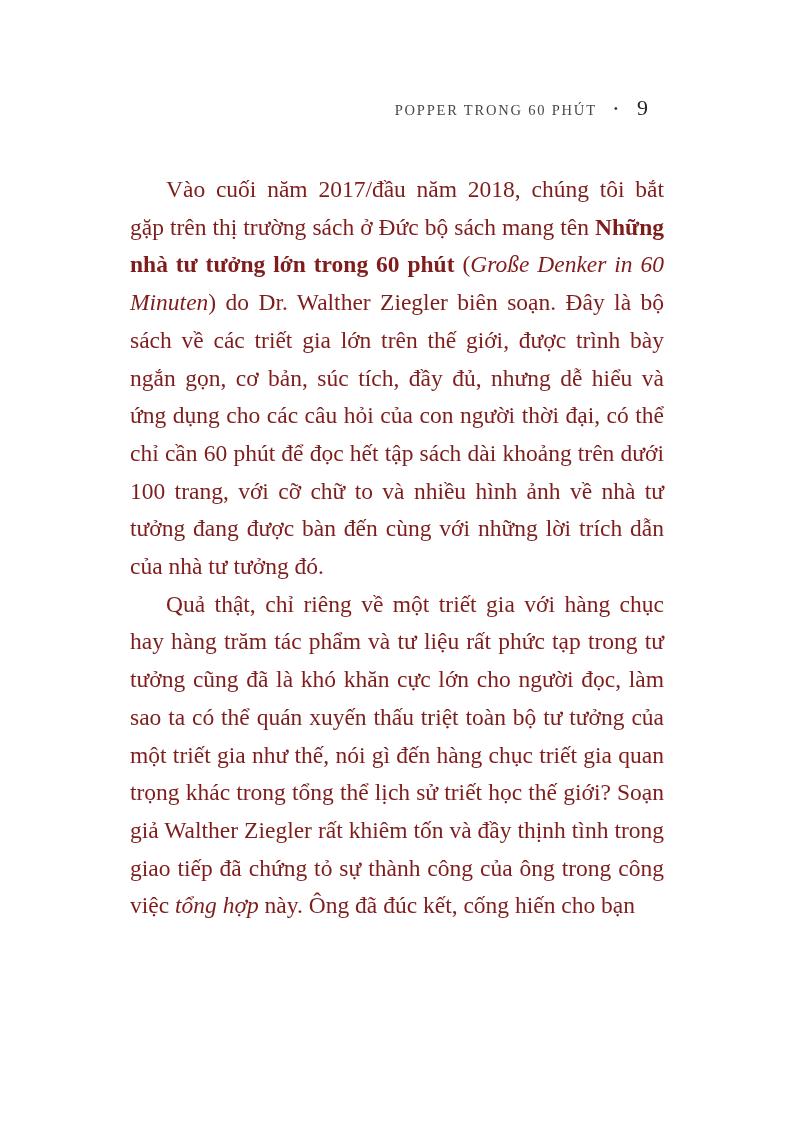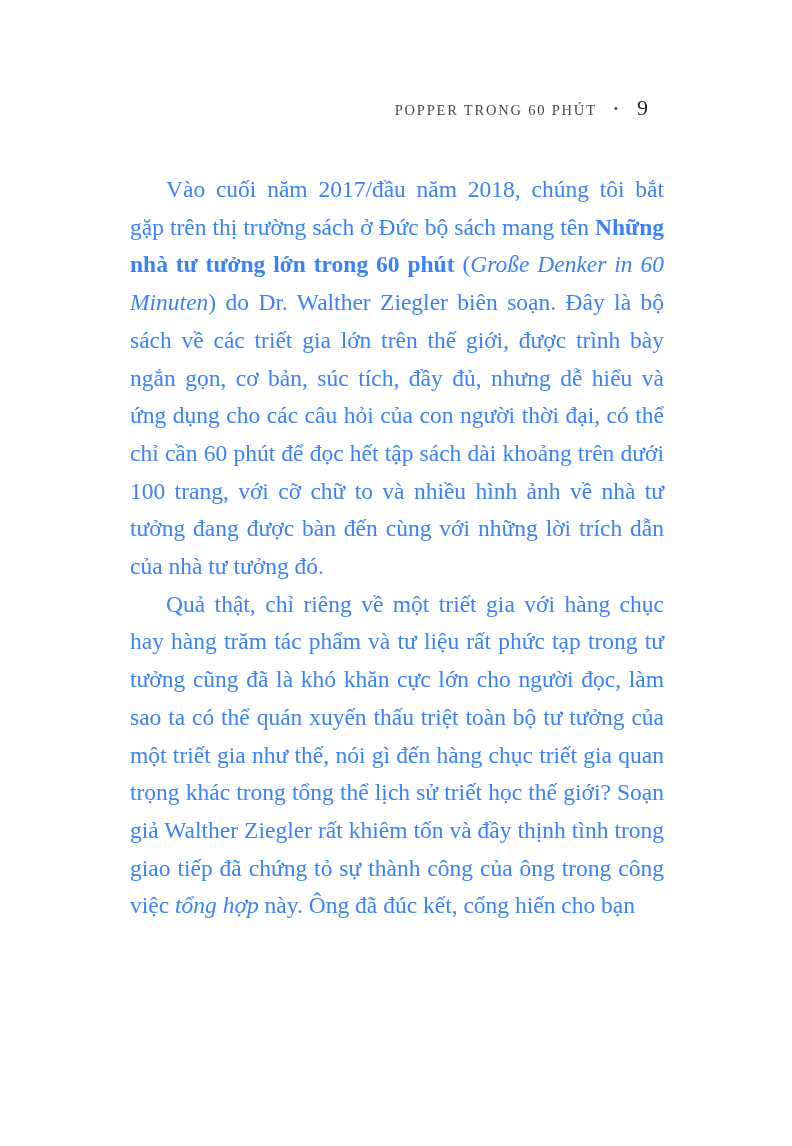--- a/index.html
+++ b/index.html
@@ -45,21 +45,21 @@
     color: #262626;
   }
   .page-body {
     position: absolute;
     left: 130px;
     top: 171px;
     width: 534px;
     text-align: justify;
     font-size: 23.5px;
     line-height: 37.7px;
-    color: #3b82f6;
+    color: #7f1d1d;
   }
   .para {
     margin: 0;
     text-indent: 36px;
   }
   .para + .para {
   }
   .seg-bold { font-weight: bold; }
   .seg-italic { font-style: italic; }
 </style>

